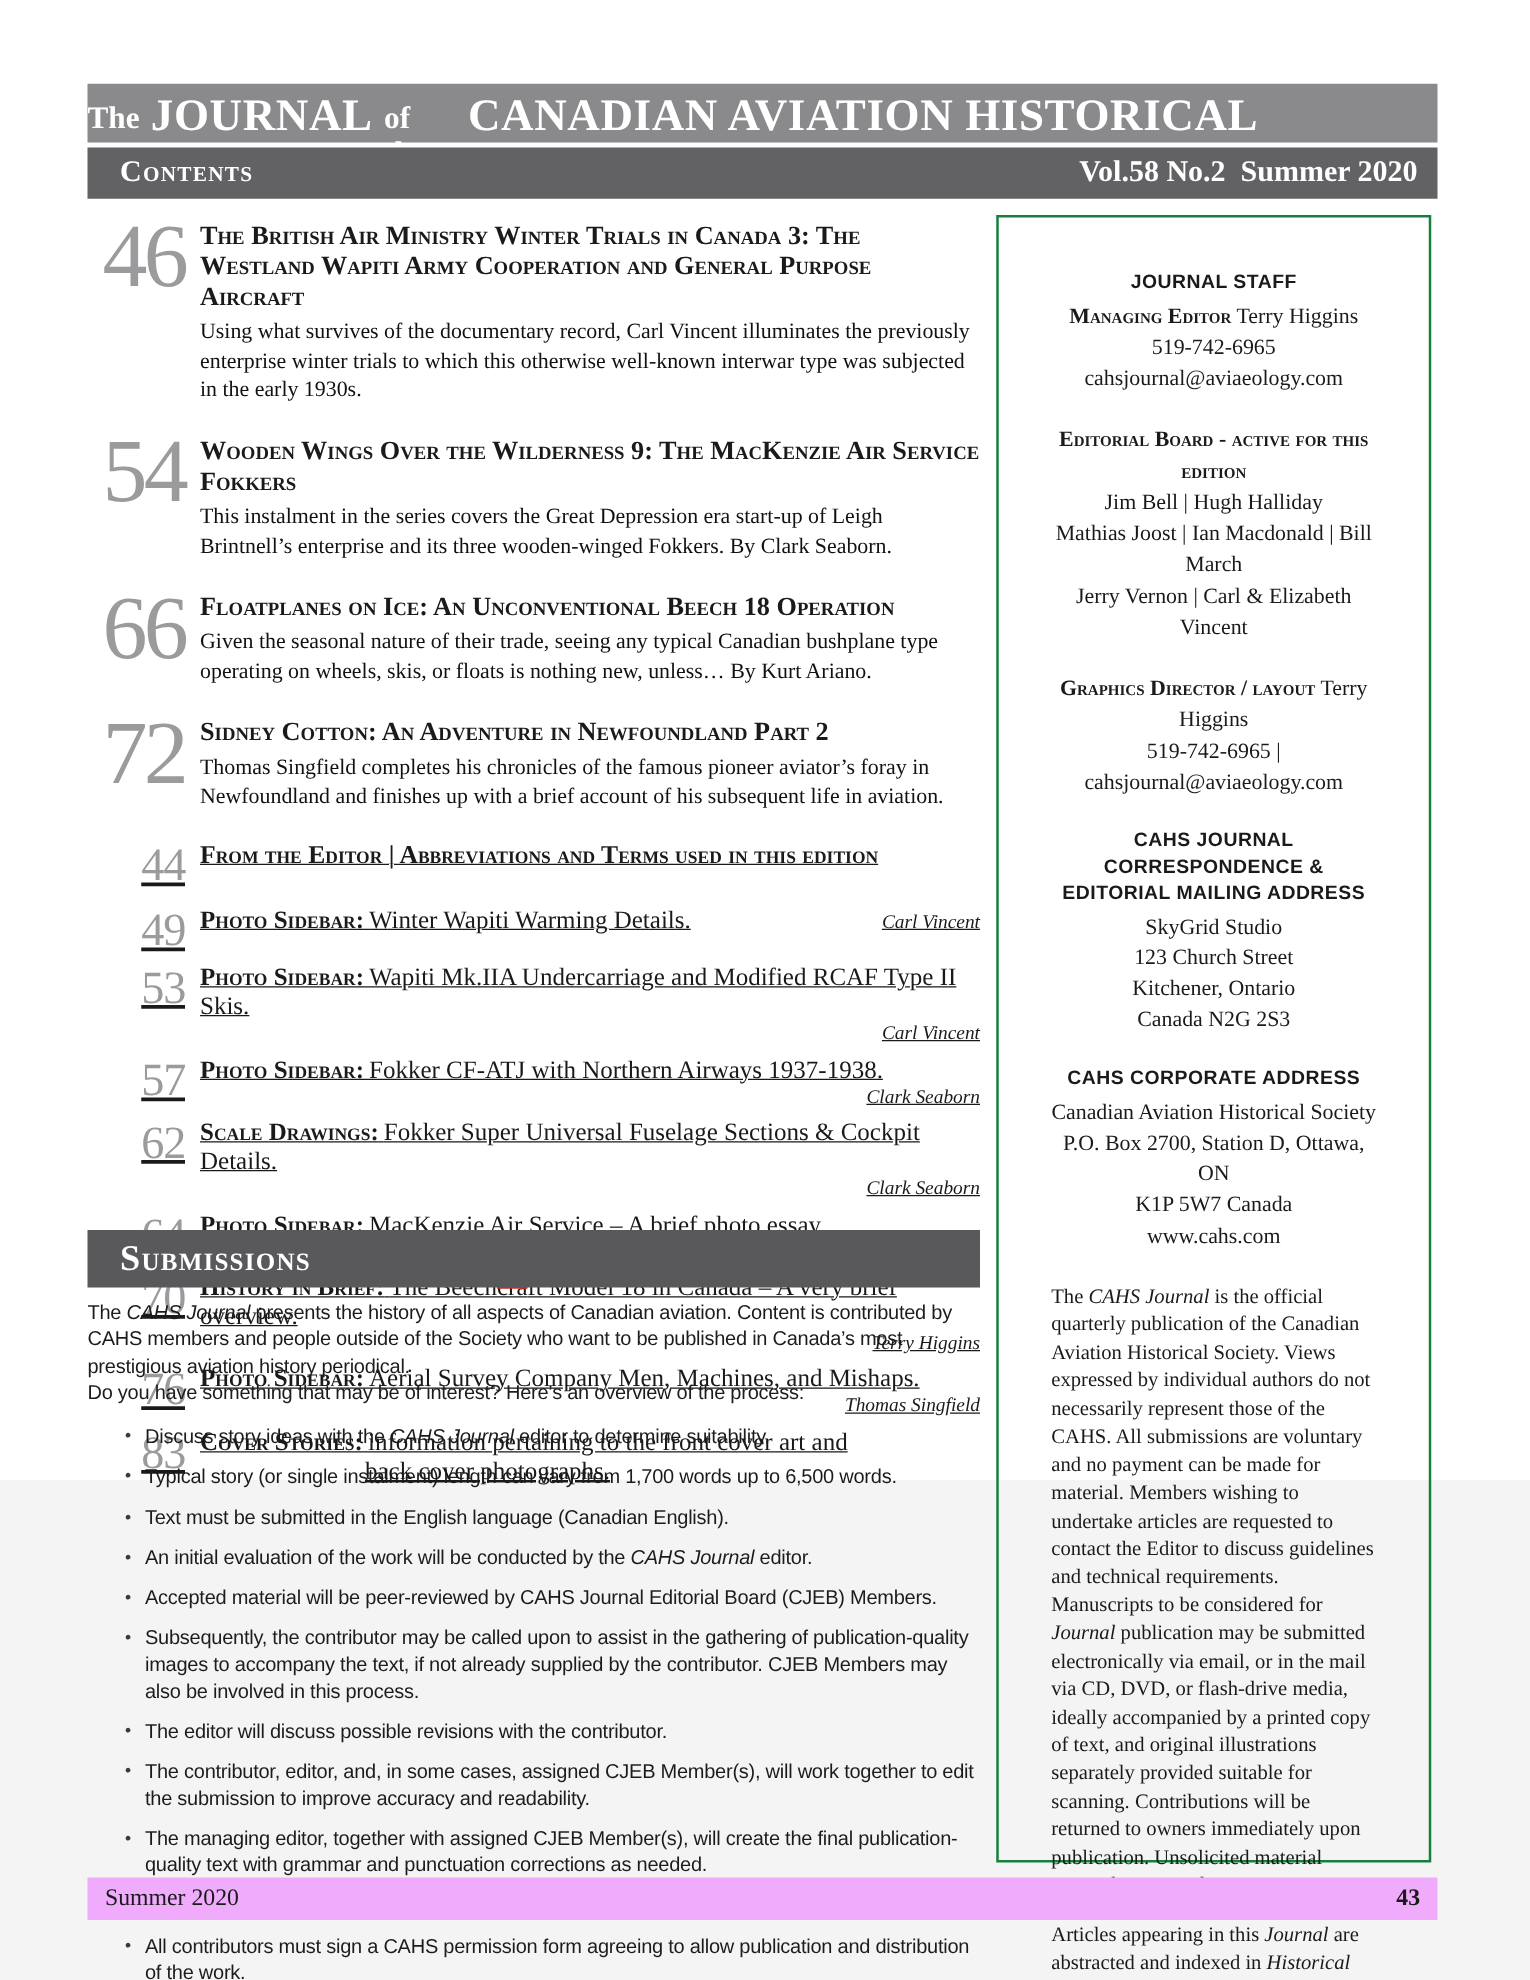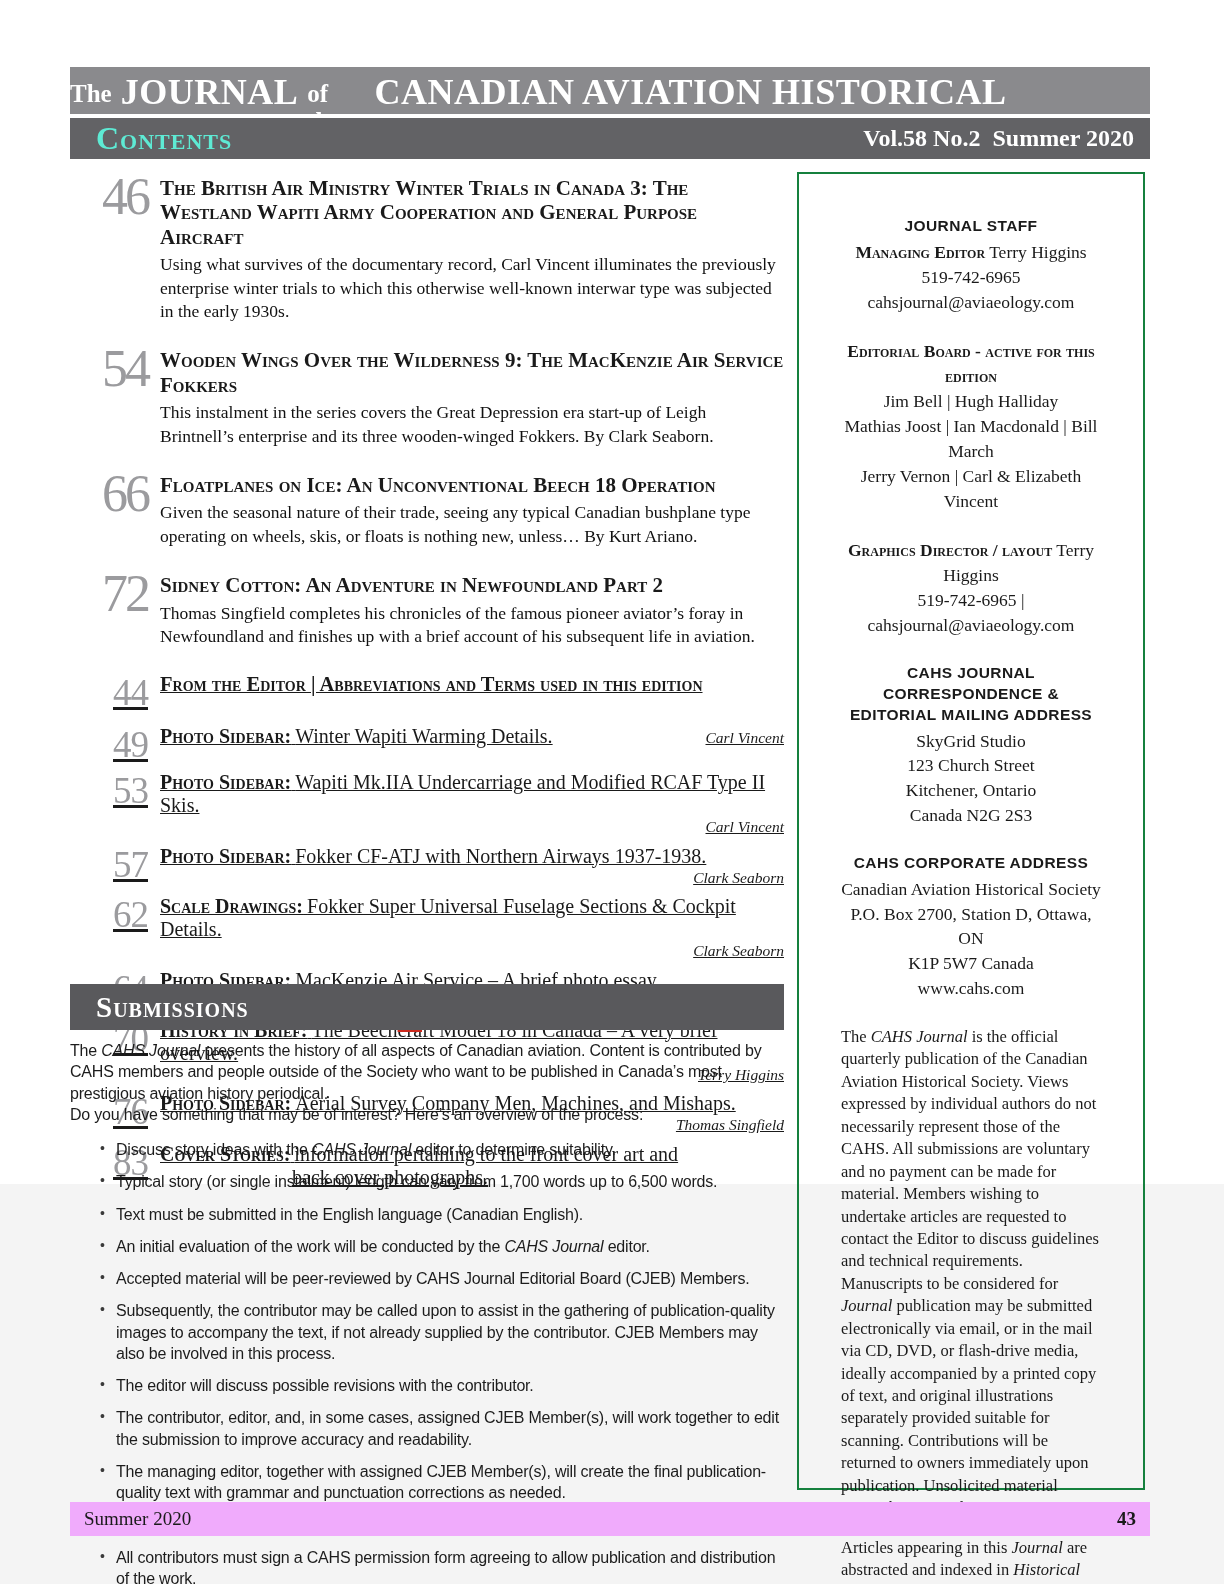--- a/index.html
+++ b/index.html
@@ -10,29 +10,29 @@
 
   
   .bar1 { position:absolute; left:70px; top:67px; width:1080px; height:47px;
           background:#8a8a8d; color:#fff; display:flex; align-items:baseline;
           justify-content:center; gap:9px; padding-top:4px; }
   .m-sm { font-size:25px; font-weight:700; position:relative; top:-2px; }
   .m-lg { font-size:36px; font-weight:700; letter-spacing:.5px; }
   .bar2 { position:absolute; left:70px; top:118px; width:1080px; height:41px;
           background:#626265; display:flex; align-items:center; justify-content:space-between;
           padding:0 16px 0 26px; }
-  .contents-title { font-variant:small-caps; font-weight:700; font-size:32px;
-                    color:#5eead4; letter-spacing:1px; }
+  .contents-title { font-variant:small-caps; font-weight:700; font-size:24px;
+                    color:#ffffff; letter-spacing:1px; }
   .issue { font-weight:700; font-size:24px; color:#fff; white-space:pre; }
 
   
   .left-col { position:absolute; left:70px; top:176px; width:714px; }
   .feature { display:flex; margin-bottom:25px; }
   .num { flex:0 0 90px; text-align:right; padding-right:12px; color:#9b9b9e;
-         font-size:52px; line-height:.82; letter-spacing:-3px; }
+         font-size:72px; line-height:.82; letter-spacing:-3px; }
   .num-s { flex:0 0 90px; text-align:right; padding-right:12px; color:#9b9b9e;
            font-size:37px; line-height:1; letter-spacing:-1px; padding-top:1px; }
   .f-body { flex:1; }
   .f-title { font-weight:700; font-variant:small-caps; font-size:21px; line-height:1.16; }
   .f-desc { font-size:17.5px; line-height:1.34; margin-top:4px; color:#111; }
 
   .short { display:flex; margin-bottom:8px;text-decoration:underline; }
   .s-body { flex:1; display:flex; flex-wrap:wrap; align-items:baseline; column-gap:12px; }
   .s-text { max-width:100%; }
   .s-label { font-weight:700; font-variant:small-caps; font-size:20px; }

